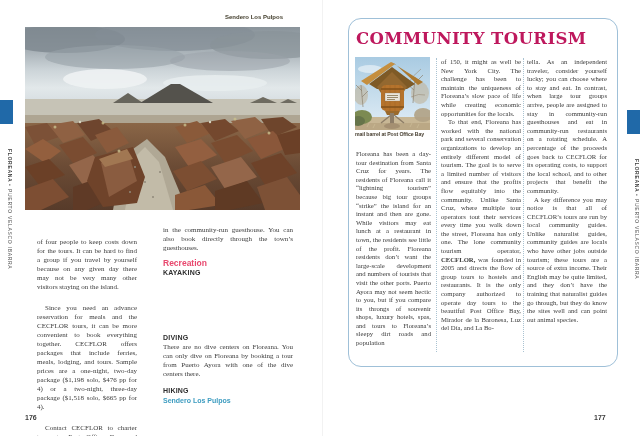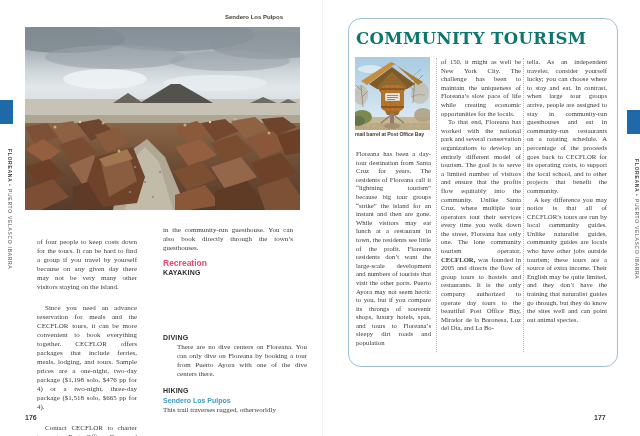--- a/index.html
+++ b/index.html
@@ -21,21 +21,21 @@
   .body-sm p{margin:12px;}
   .body-sm p.indent{text-indent:8px;}
   .caption-dark{font-family:"Liberation Sans",sans-serif;font-weight:bold;font-size:6px;color:#45402f;}
   .h-rec{font-family:"Liberation Sans",sans-serif;font-weight:bold;font-size:8.5px;color:#e8486e;}
   .h-caps{font-family:"Liberation Sans",sans-serif;font-weight:bold;font-size:7px;color:#2e2e2e;letter-spacing:0.2px;}
   .h-trail{font-family:"Liberation Sans",sans-serif;font-weight:bold;font-size:7px;color:#3d9cc0;}
   .pagenum{font-family:"Liberation Sans",sans-serif;font-weight:bold;font-size:7px;color:#3c3c3c;}
 
   
   .sidebar-box{left:348px;top:18px;width:268px;height:347px;border:1.5px solid #9fc0d8;border-radius:13px;background:#fff;}
-  .box-title{font-family:"DejaVu Serif",serif;font-weight:bold;font-size:16.5px;letter-spacing:0.4px;color:#0f766e;}
+  .box-title{font-family:"DejaVu Serif",serif;font-weight:bold;font-size:16.5px;letter-spacing:0.4px;color:#be185d;}
   .body-xs{font-size:6.7px;line-height:8.6px;text-align:justify;}
   .body-xs p{margin:0;}
   .body-xs p.indent{text-indent:7px;}
   .caption-xs{font-family:"Liberation Sans",sans-serif;font-weight:bold;font-size:5.2px;letter-spacing:-0.1px;color:#4a4234;}
   .col-divider{width:0;border-left:1px dotted #aac3d2;}
   svg{display:block;}
 </style>
 </head>
 <body>
 
@@ -142,24 +142,23 @@
   <div class="abs body-sm" style="left:25px;top:226px;width:124px;">
     <p>of four people to keep costs down for the tours. It can be hard to find a group if you travel by yourself because on any given day there may not be very many other visitors staying on the island.</p>
     <p class="indent">Since you need an advance reservation for meals and the CECFLOR tours, it can be more convenient to book everything together. CECFLOR offers packages that include ferries, meals, lodging, and tours. Sample prices are a one-night, two-day package ($1,198 solo, $476 pp for 4) or a two-night, three-day package ($1,518 solo, $665 pp for 4).</p>
     <p class="indent">Contact CECFLOR to charter tours to Post Office Bay and Mirador de la Baronesa or La Botella as well as private transportation to the highlands, kayak rental, and snorkeling gear rental. They can also help you book accommodations</p>
   </div>
 
   <div class="abs body-sm" style="left:163px;top:226px;width:130px;">in the community-run guesthouse. You can also book directly through the town’s guesthouses.</div>
   <div class="abs h-rec" style="left:163px;top:258px;">Recreation</div>
   <div class="abs h-caps" style="left:163px;top:269px;">KAYAKING</div>
   <div class="abs h-caps" style="left:163px;top:334px;">DIVING</div>
-  <div class="abs body-sm" style="left:177px;top:343px;width:130px;">There are no dive centers on Floreana. You can only dive on Floreana by booking a tour from Puerto Ayora with one of the dive centers there.</div>
+  <div class="abs body-sm" style="left:163px;top:343px;width:130px;">There are no dive centers on Floreana. You can only dive on Floreana by booking a tour from Puerto Ayora with one of the dive centers there.</div>
   <div class="abs h-caps" style="left:163px;top:387px;">HIKING</div>
   <div class="abs h-trail" style="left:163px;top:397px;">Sendero Los Pulpos</div>
-  <div class="abs body-sm" style="left:163px;top:406px;width:130px;">This trail traverses rugged, otherworldly</div>
 
   <div class="abs pagenum" style="left:25px;top:414px;">176</div>
 
   <div class="abs sidebar-box"></div>
 
   <div class="abs box-title" style="left:356px;top:29px;">COMMUNITY TOURISM</div>
 
   <div class="abs" style="left:355px;top:57px;width:75px;height:73px;">
     <svg width="75" height="73" viewBox="0 0 75 73">
       <defs>

